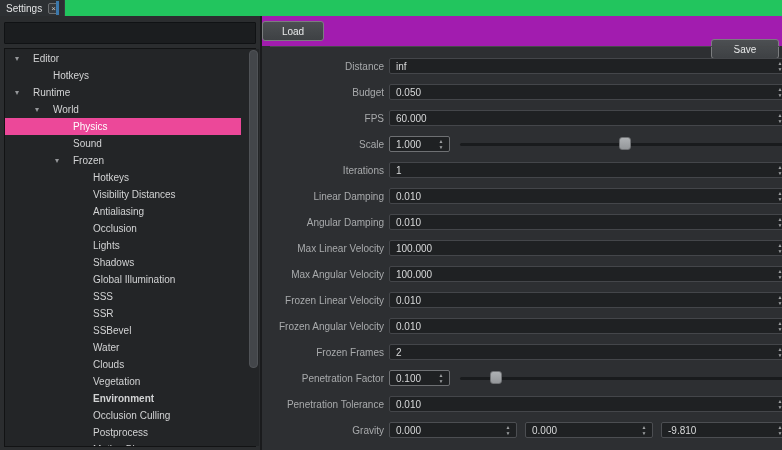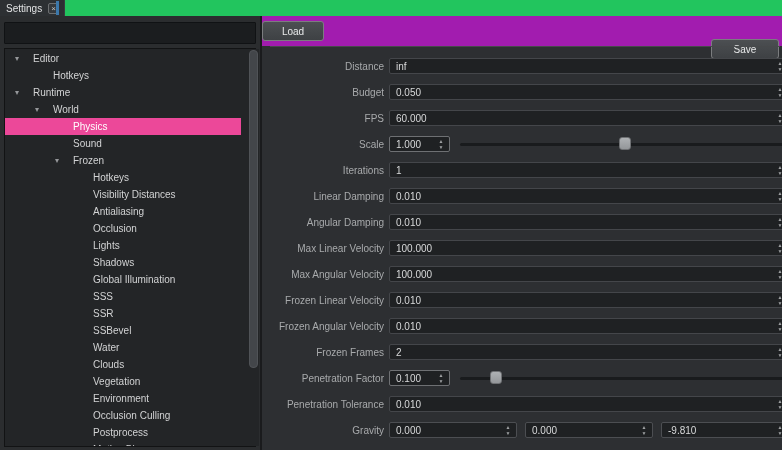--- a/index.html
+++ b/index.html
@@ -186,21 +186,21 @@
     <span>Water</span>
   </div>
       <div class="tree-row" style="padding-left: 70px;">
     <span class="tree-arrow" style="visibility: hidden;">▾</span>
     <span>Clouds</span>
   </div>
       <div class="tree-row" style="padding-left: 70px;">
     <span class="tree-arrow" style="visibility: hidden;">▾</span>
     <span>Vegetation</span>
   </div>
-      <div class="tree-row" style="padding-left: 70px;">
+      <div class="tree-row" style="padding-left: 70px; font-weight: bold;">
     <span class="tree-arrow" style="visibility: hidden;">▾</span>
     <span>Environment</span>
   </div>
       <div class="tree-row" style="padding-left: 70px;">
     <span class="tree-arrow" style="visibility: hidden;">▾</span>
     <span>Occlusion Culling</span>
   </div>
       <div class="tree-row" style="padding-left: 70px;">
     <span class="tree-arrow" style="visibility: hidden;">▾</span>
     <span>Postprocess</span>

